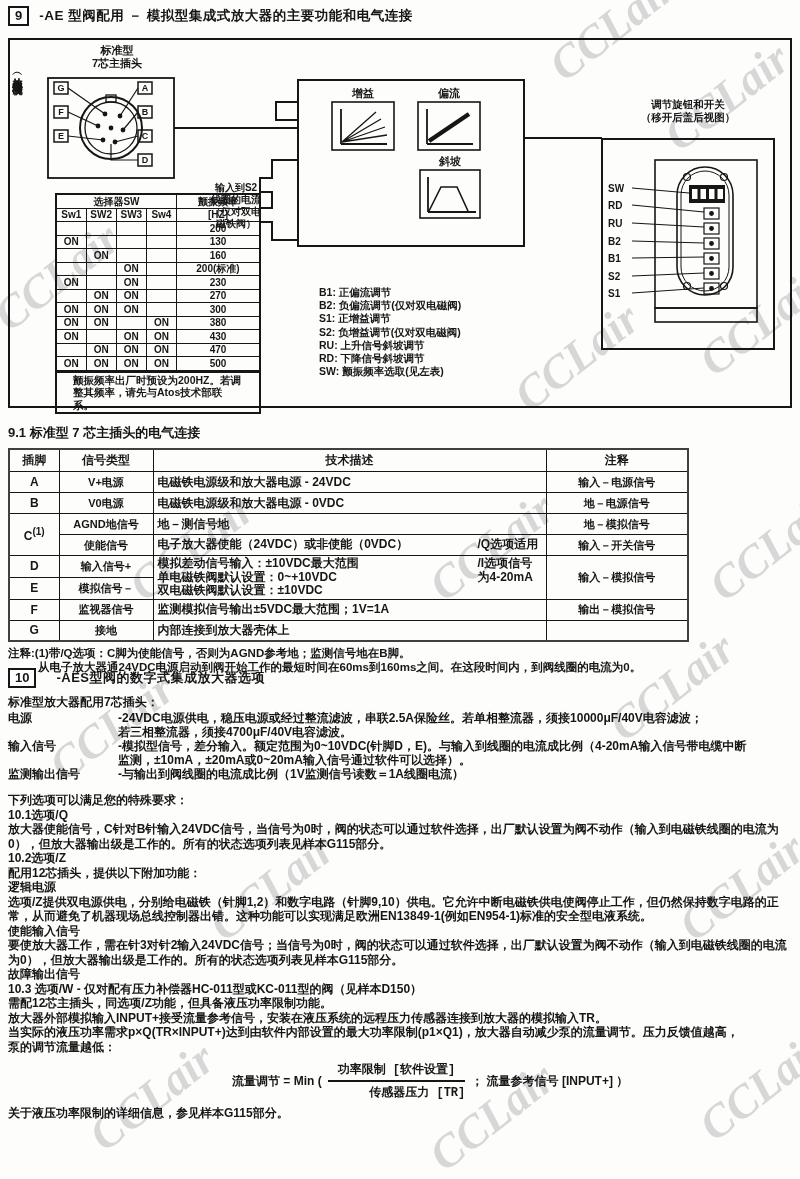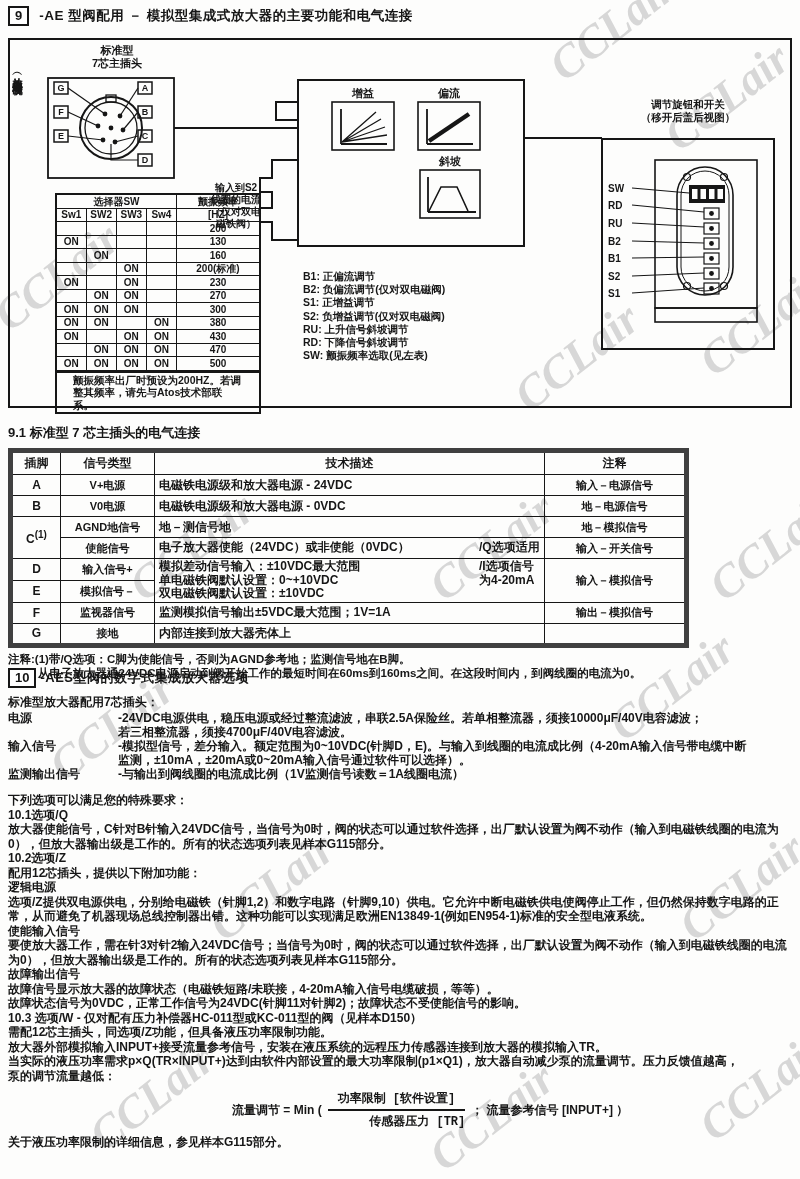--- a/index.html
+++ b/index.html
@@ -17,54 +17,54 @@
 
   
   .figure{position:absolute;left:8px;top:38px;width:784px;height:370px;
           border:2px solid #161616;box-sizing:border-box;background:transparent;}
   .fig-art{position:absolute;left:0;top:0;}
   .fig-label{position:absolute;font-weight:bold;white-space:pre-line;text-align:center;line-height:12px;}
   .connector-title{left:52px;top:4px;width:110px;font-size:11px;line-height:13px;}
   .view-note{left:2px;top:28px;writing-mode:vertical-rl;font-size:10.5px;letter-spacing:1px;height:170px;text-align:left;}
   .s2-note{left:182px;top:142px;width:88px;font-size:10px;line-height:12px;}
   .panel-title{left:588px;top:58px;width:180px;font-size:10.5px;line-height:13px;}
-  .legend{position:absolute;left:293px;top:230px;margin:0;padding:0;list-style:none;
+  .legend{position:absolute;left:293px;top:230px;margin:16px;padding:0;list-style:none;
           font:bold 10.5px "Liberation Sans",sans-serif;line-height:13.2px;}
 
   
   .swtbl-wrap{position:absolute;left:45px;top:153px;width:206px;}
   .swtbl{border-collapse:collapse;width:100%;table-layout:fixed;}
   .swtbl th,.swtbl td{border:1.5px solid #161616;font:bold 10px "Liberation Sans",sans-serif;
           text-align:center;padding:0;height:12.5px;line-height:11px;}
   .swtbl .freq{width:82px;}
   .swtbl-wrap .ft{border:2px solid #161616;border-top:1.5px solid #161616;
           font:bold 10.5px "Liberation Sans",sans-serif;line-height:12.5px;padding:1px 16px;text-align:left;}
   .swtbl{border:2px solid #161616;}
 
   
   .sec91{position:absolute;left:8px;top:424px;width:681px;}
   .sec91 h3{margin:0 0 6px 0;font:bold 13px "Liberation Sans",sans-serif;}
-  .pintbl{border-collapse:collapse;width:100%;table-layout:fixed;border:5px solid #404040;padding-left:16px;}
+  .pintbl{border-collapse:collapse;width:100%;table-layout:fixed;border:2px solid #404040;padding-left:16px;}
   .pintbl th,.pintbl td{border:1.5px solid #161616;padding:1px 4px;}
   .pintbl th{font:bold 12px "Liberation Sans",sans-serif;height:19px;}
   .col-pin{width:50px;} .col-type{width:94px;} .col-note{width:142px;}
   .cell-pin{text-align:center;font:bold 12px "Liberation Sans",sans-serif;}
   .cell-type{text-align:center;font:bold 11px "Liberation Sans",sans-serif;}
   .cell-desc{font:bold 12px "Liberation Sans",sans-serif;padding-left:8px;}
   .cell-note{text-align:center;font:bold 11px "Liberation Sans",sans-serif;}
   .pintbl tr{height:21px;}
   .desc-line{position:relative;line-height:13.5px;}
   .desc-opt{position:absolute;left:320px;top:0;}
   .tbl-notes{margin-top:4px;font:bold 11.5px "Liberation Sans",sans-serif;line-height:14px;}
   .tbl-notes .n2{padding-left:30px;}
 
   
   .sec10{position:absolute;left:8px;top:668px;width:786px;
          font:bold 12px "Liberation Sans",sans-serif;}
-  .sec10 .h{display:flex;align-items:center;gap:4px;}
+  .sec10 .h{display:flex;align-items:center;gap:20px;}
   .sec10 p{margin:0;line-height:14.5px;white-space:pre-line;}
   .sec10 .intro{margin-top:7px;}
   .specs{margin-top:1px;}
   .spec-row{display:flex;}
   .spec-row dt{width:110px;flex:0 0 110px;margin:0;line-height:14.5px;}
   .spec-row dd{margin:0;flex:1;line-height:14px;white-space:pre-line;}
   .opts-intro{margin-top:13px;}
   .opt-title{margin-top:13px;font-weight:bold;line-height:15px;}
   .subhead{line-height:14.5px;}
   .formula{display:flex;align-items:center;margin:7px 0 5px 224px;gap:6px;}
@@ -490,22 +490,20 @@
           <p>选项/Z提供双电源供电，分别给电磁铁（针脚1,2）和数字电路（针脚9,10）供电。它允许中断电磁铁供电使阀停止工作，但仍然保持数字电路的正常，从而避免了机器现场总线控制器出错。这种功能可以实现满足欧洲EN13849-1(例如EN954-1)标准的安全型电液系统。</p>
         </div>
 
         <div>
           <p class="subhead">使能输入信号</p>
           <p>要使放大器工作，需在针3对针2输入24VDC信号；当信号为0时，阀的状态可以通过软件选择，出厂默认设置为阀不动作（输入到电磁铁线圈的电流为0），但放大器输出级是工作的。所有的状态选项列表见样本G115部分。</p>
         </div>
 
         <div>
           <p class="subhead">故障输出信号</p>
-          <p>故障信号显示放大器的故障状态（电磁铁短路/未联接，4-20mA输入信号电缆破损，等等）。
-故障状态信号为0VDC，正常工作信号为24VDC(针脚11对针脚2)；故障状态不受使能信号的影响。</p>
         </div>
       </div>
 
     <p class="opt-title">10.3 选项/W - 仅对配有压力补偿器HC-011型或KC-011型的阀（见样本D150）</p>
     <p>需配12芯主插头，同选项/Z功能，但具备液压功率限制功能。
 放大器外部模拟输入INPUT+接受流量参考信号，安装在液压系统的远程压力传感器连接到放大器的模拟输入TR。
 当实际的液压功率需求p×Q(TR×INPUT+)达到由软件内部设置的最大功率限制(p1×Q1)，放大器自动减少泵的流量调节。压力反馈值越高，
 泵的调节流量越低：</p>
 
     <div class="formula">

